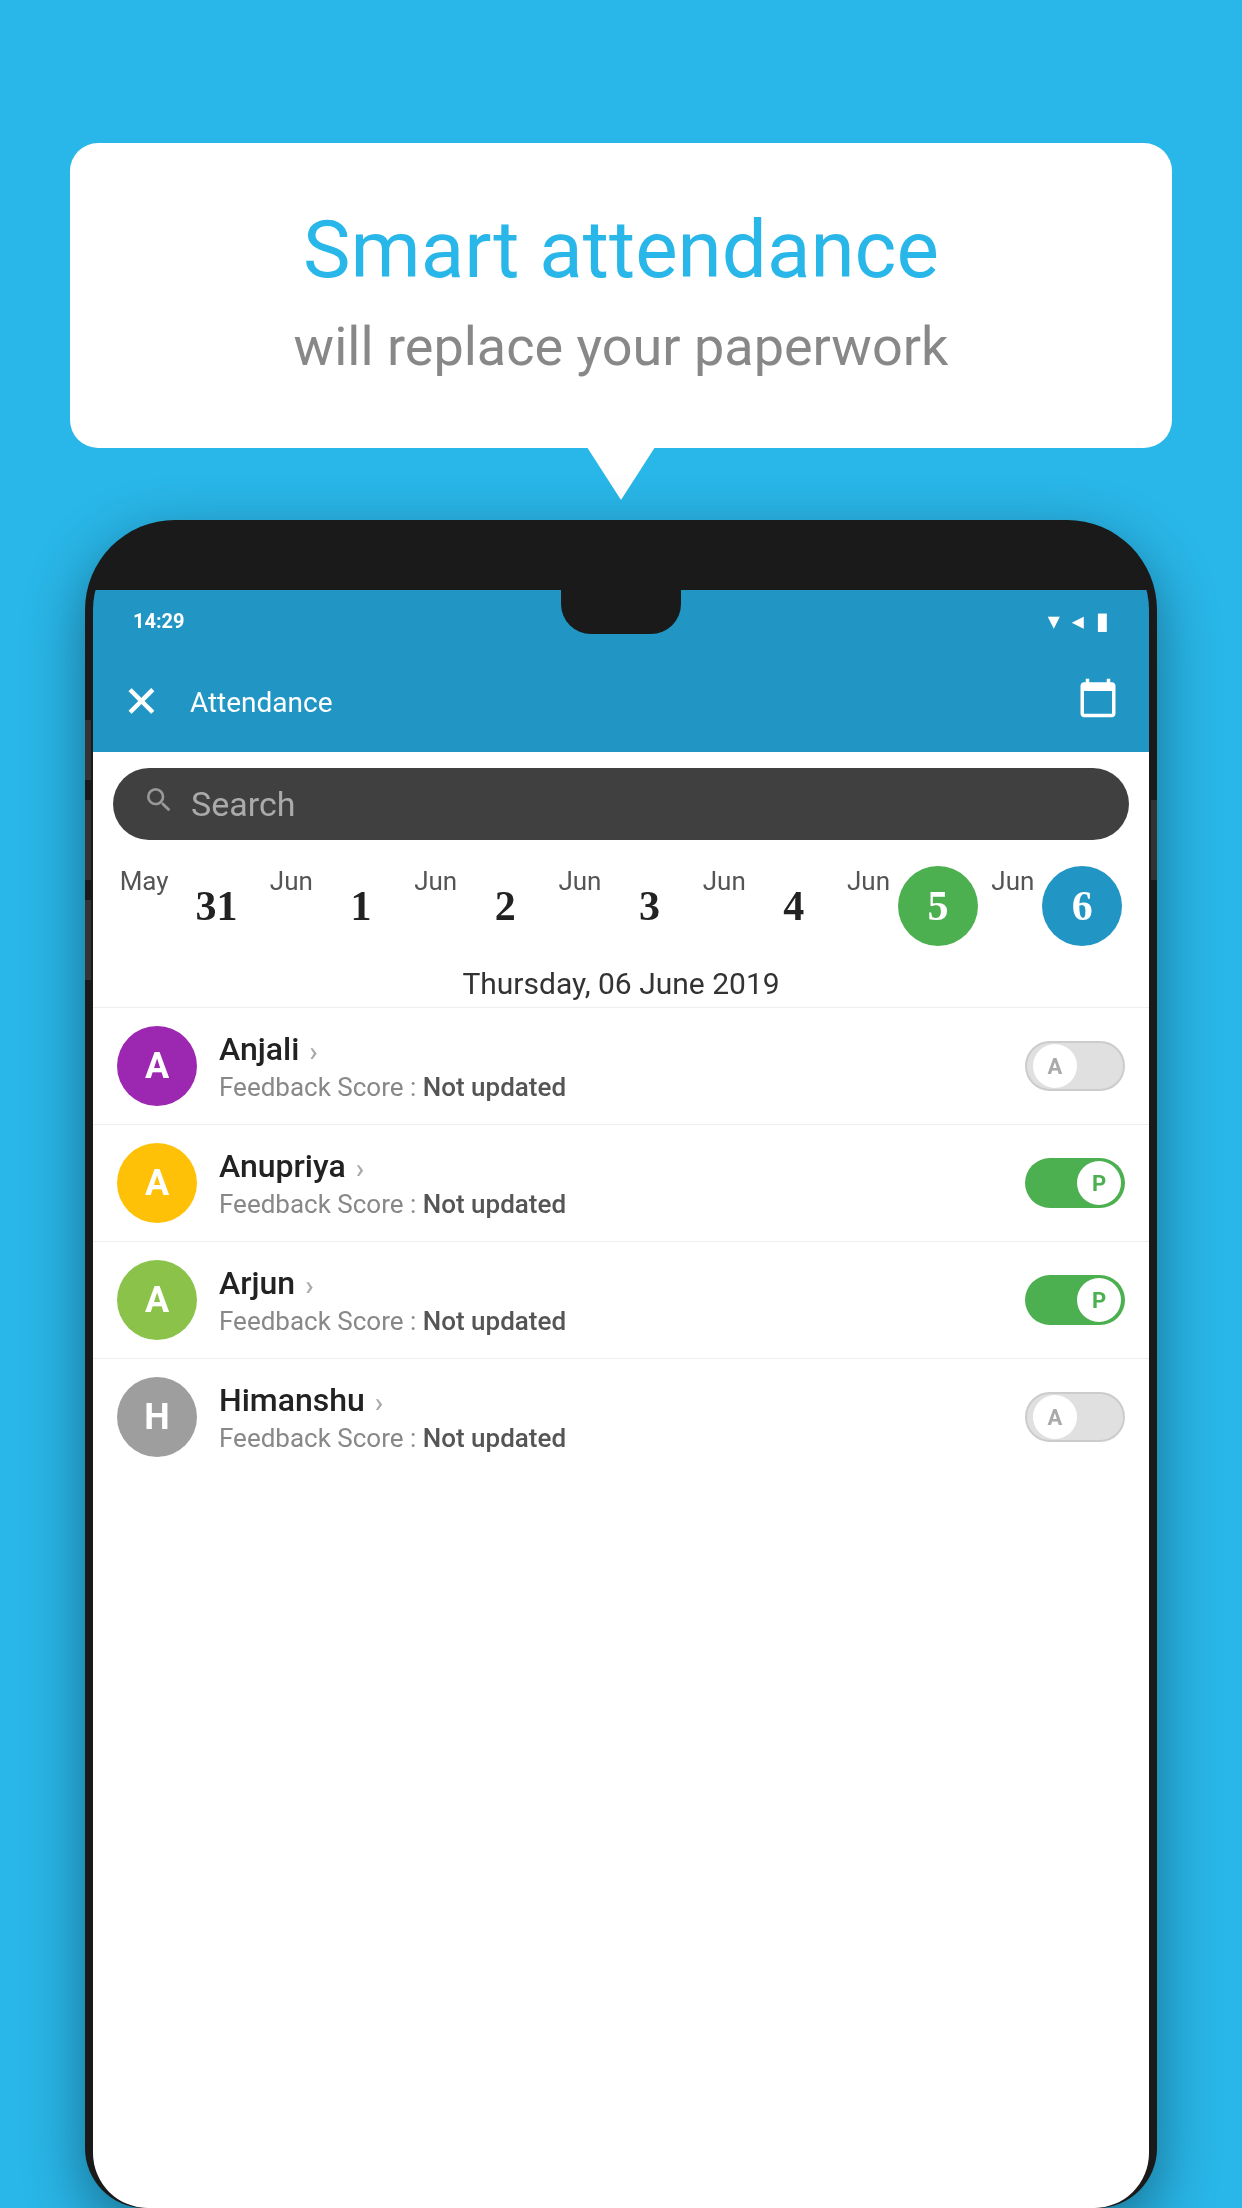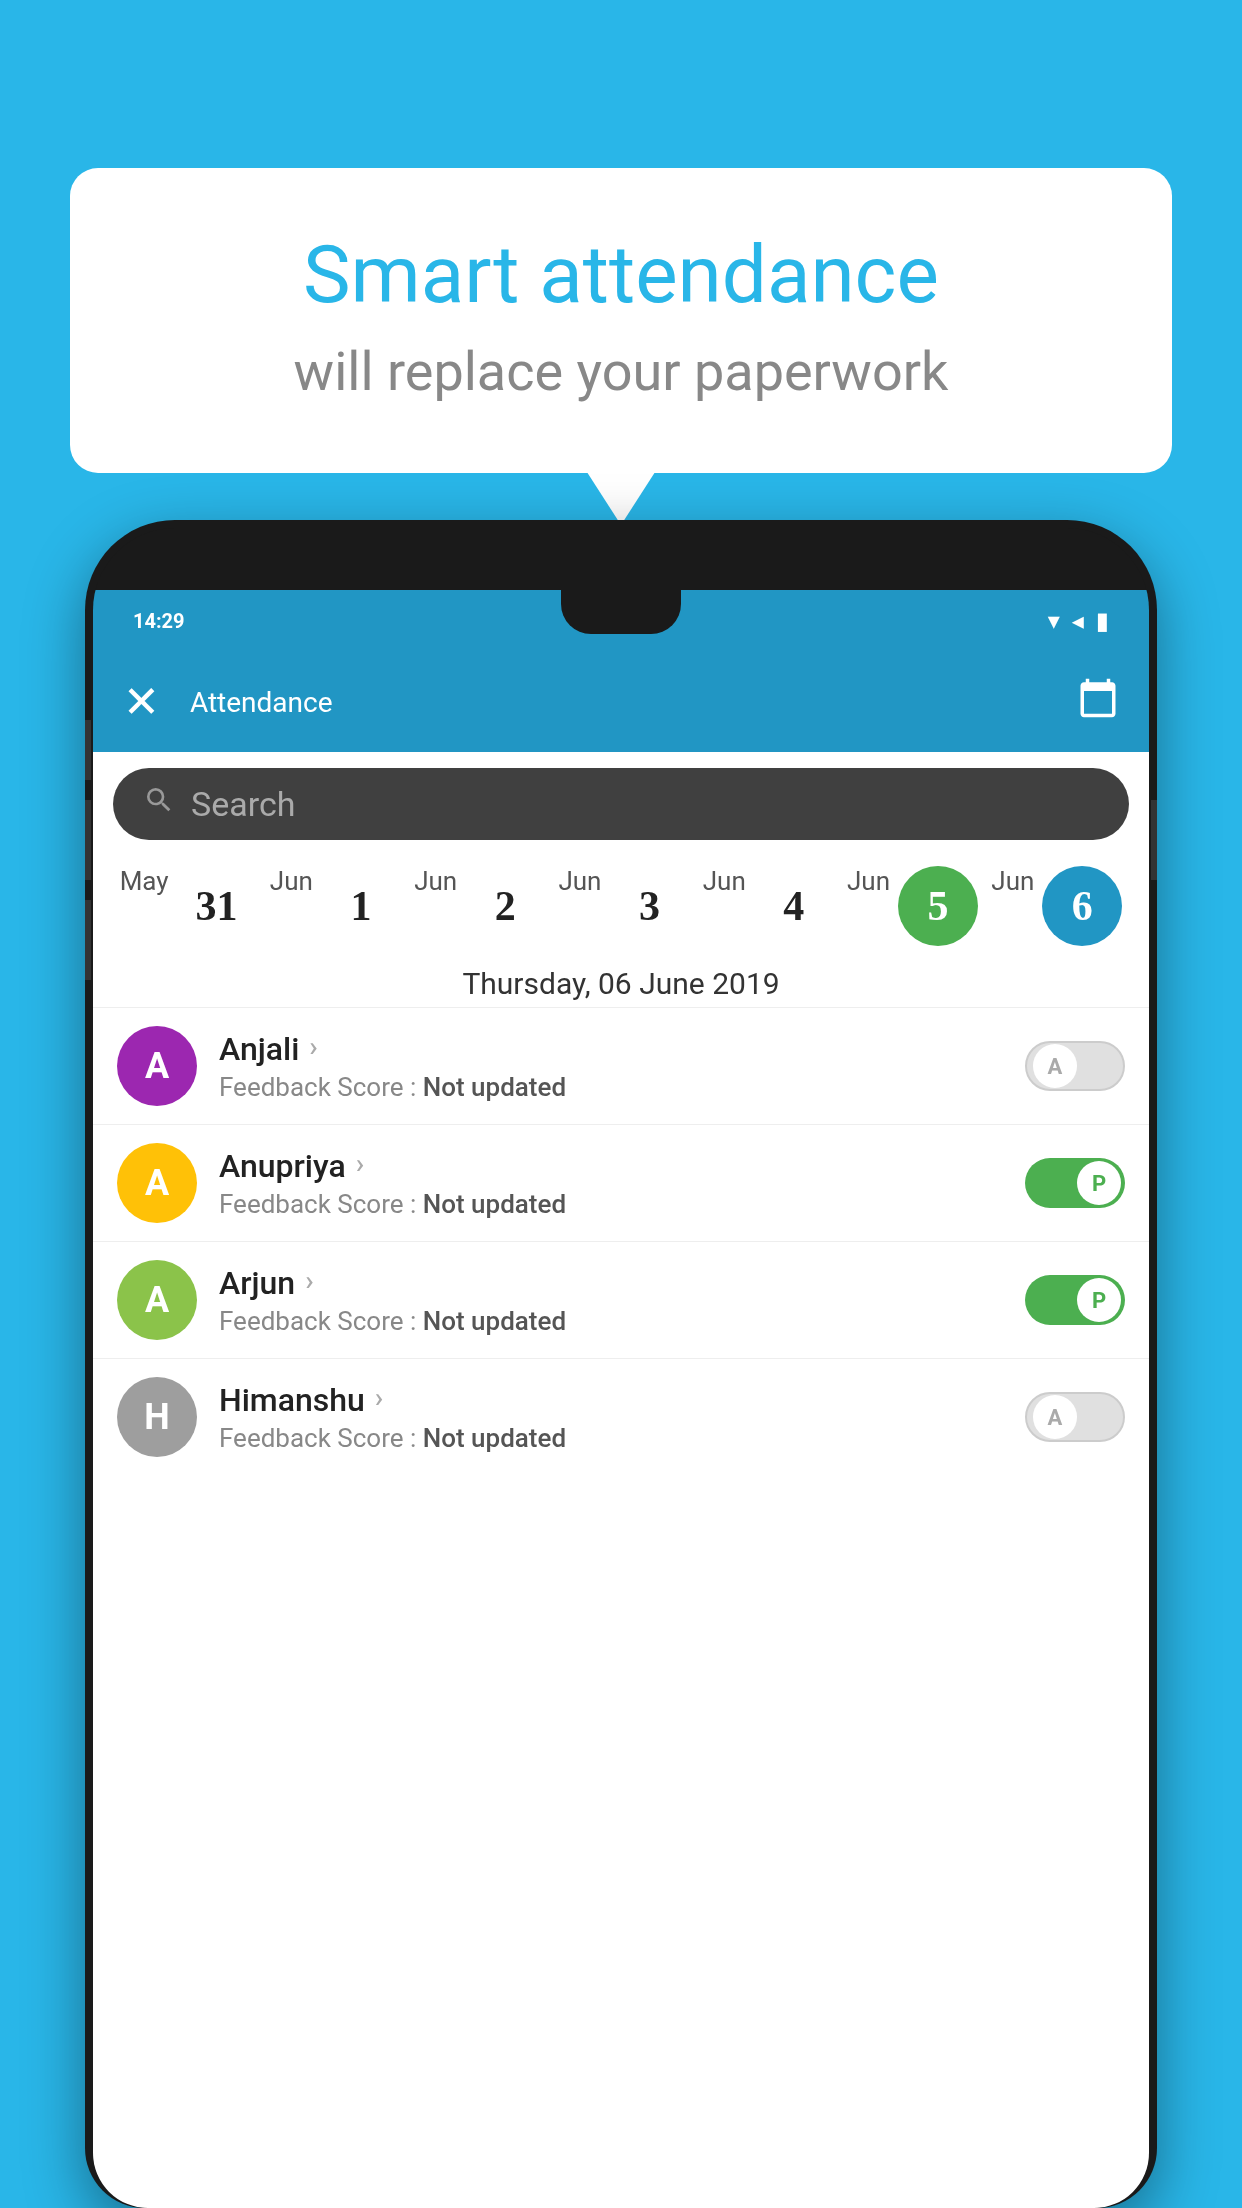--- a/index.html
+++ b/index.html
@@ -9,21 +9,21 @@
       height: 2208px;
       background-color: #29b6e8;
       font-family: 'Roboto', Arial, sans-serif;
       overflow: hidden;
       position: relative;
     }
 
     
     .speech-bubble-container {
       position: absolute;
-      top: 168px;
+      top: 143px;
       left: 70px;
       right: 70px;
     }
 
     .speech-bubble {
       background: white;
       border-radius: 28px;
       padding: 60px 80px 70px;
       text-align: center;
       position: relative;
@@ -299,21 +299,21 @@
 
     .student-info {
       flex: 1;
     }
 
     .student-name {
       font-size: 32px;
       color: #222;
       font-weight: 500;
       display: flex;
-      align-items: flex-start;
+      align-items: flex-end;
       gap: 10px;
     }
 
     .student-name .chevron {
       color: #aaa;
       font-size: 28px;
     }
 
     .student-feedback {
       font-size: 26px;

